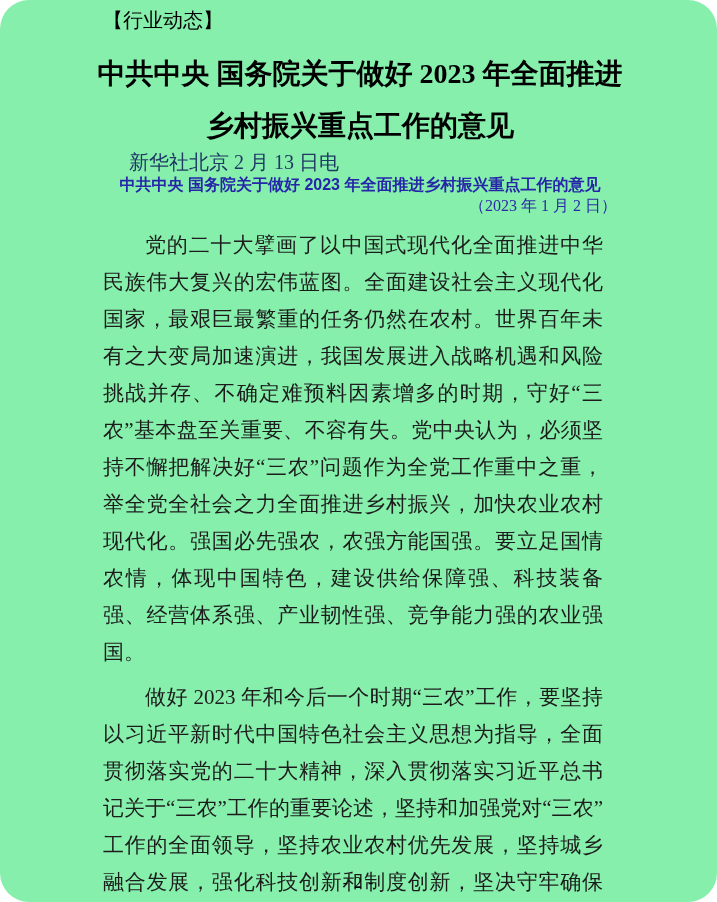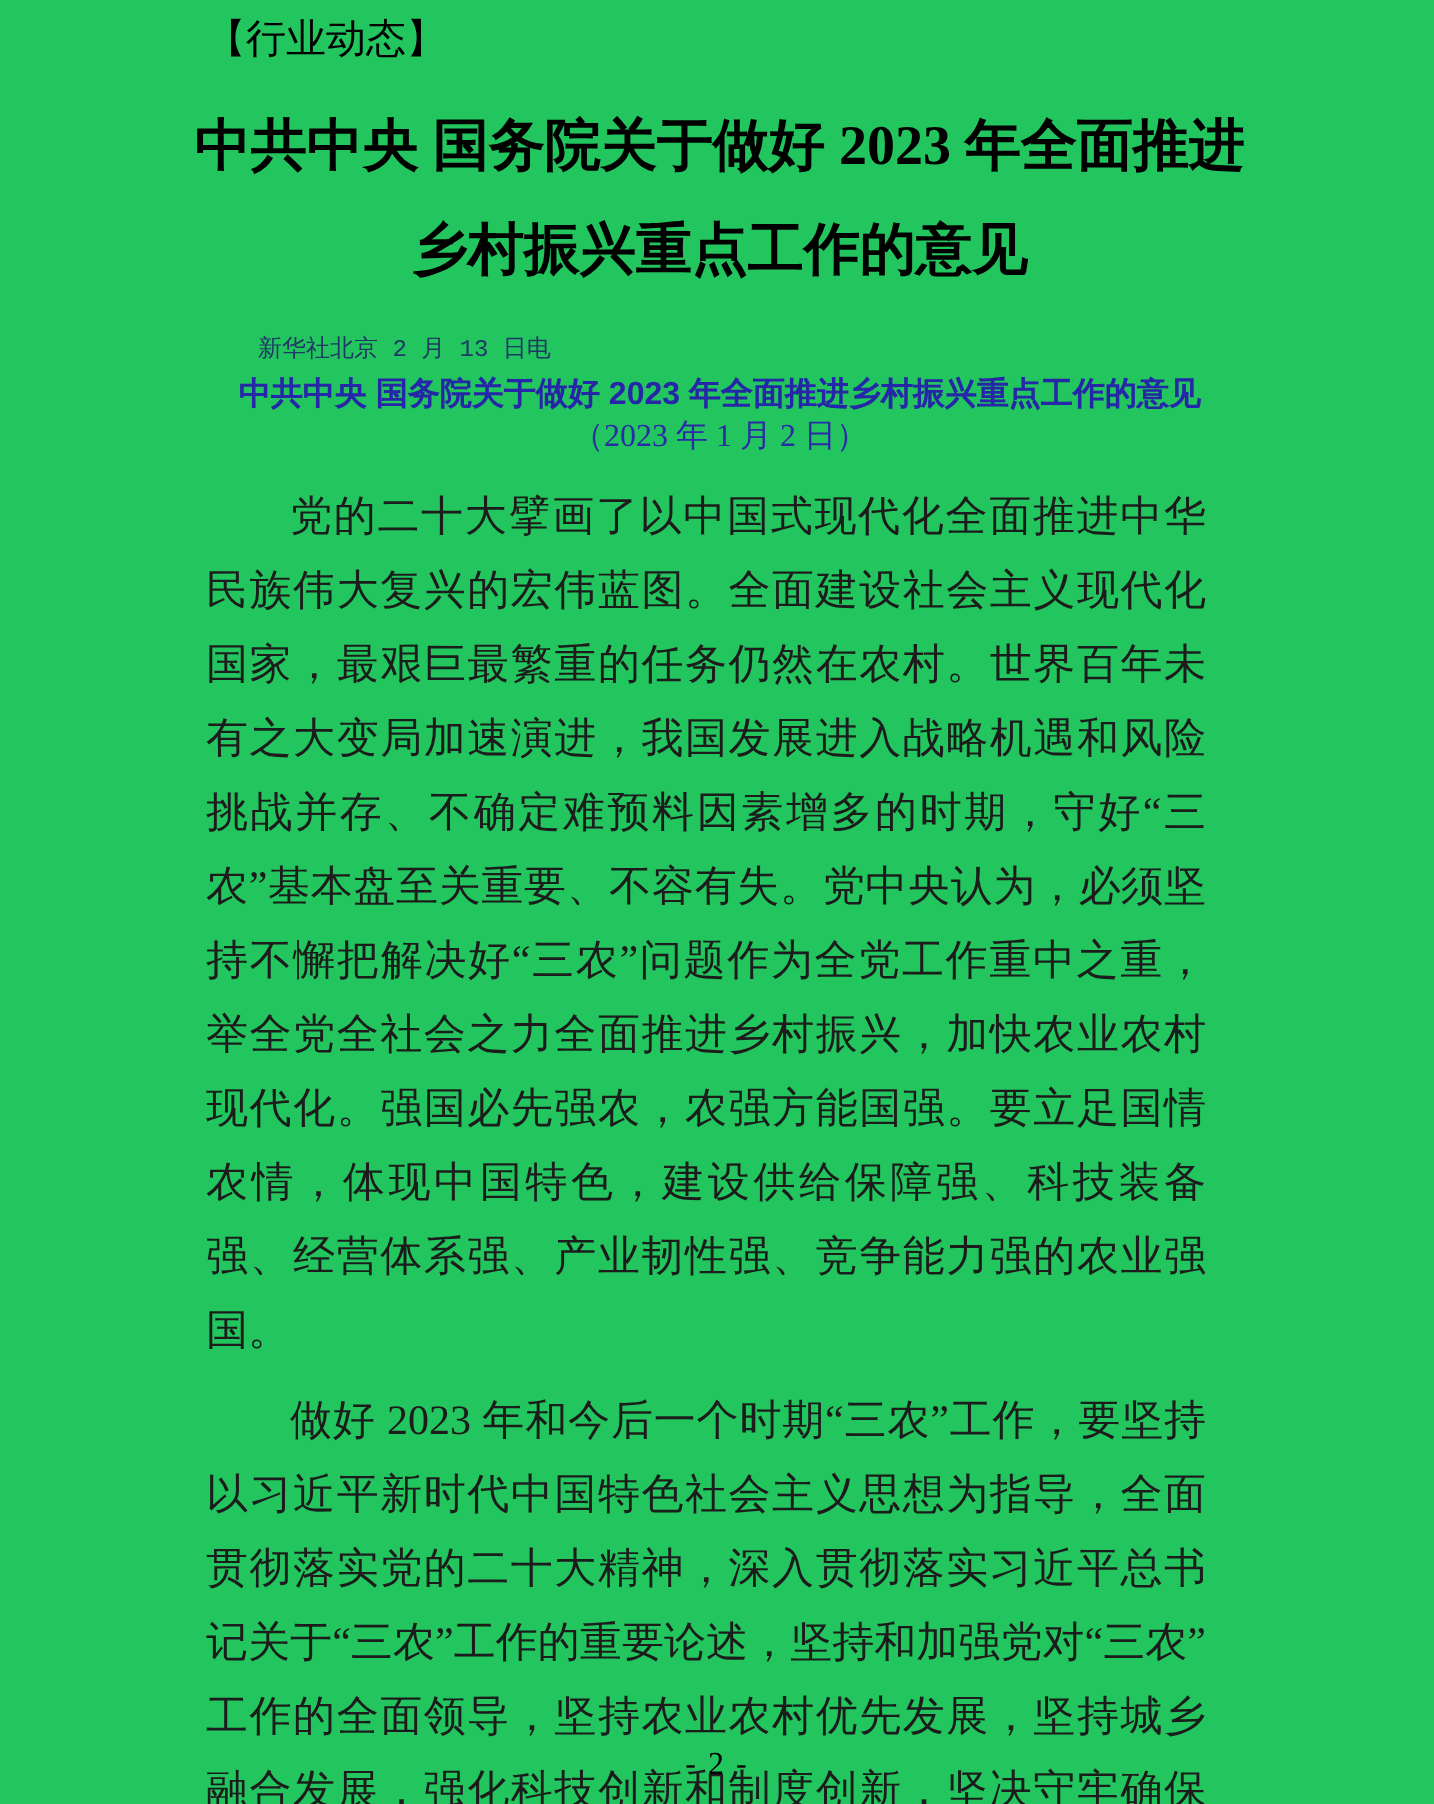--- a/index.html
+++ b/index.html
@@ -11,21 +11,22 @@
     width: 717px;
     height: 902px;
     position: relative;
     font-family: "Liberation Serif", serif;
     color: #1c1c1c;
     overflow: hidden;
   }
   .page {
     position: absolute;
     inset: 0;
-    background: #22c55e;
+    background: #86efac;
+    border-radius: 29px;
   }
   .content {
     position: absolute;
     left: 103px;
     top: 0;
     width: 514px;
   }
   .section-tag {
     margin-top: 8px;
     font-family: "Liberation Sans", sans-serif;
@@ -37,40 +38,38 @@
   .main-title {
     margin: 16px -12px 0 -12px;   
     font-size: 28px;
     font-weight: bold;
     line-height: 52px;
     text-align: center;
     color: #000000;
     font-family: "Liberation Serif", serif;
   }
   .dateline {
-    margin-top: 13px;
     padding-left: 26px;
-    font-size: 12px;
+    font-size: 20px;
     line-height: 21px;
     color: #1f3864;
-    font-family: Liberation Mono, monospace;
   }
   .doc-heading {
     margin-top: 1px;
     font-family: "Liberation Sans", sans-serif;
     font-size: 16px;
     font-weight: bold;
     line-height: 21px;
     text-align: center;
     color: #2626a8;
   }
   .doc-date {
     font-size: 16px;
     line-height: 21px;
-    text-align: center;
+    text-align: right;
     color: #2b2ba8;
   }
   .body-text {
     margin-top: 11px;
   }
   .body-para {
     margin: 0 14px 8px 0;
     font-size: 21px;
     line-height: 37px;
     text-align: justify;

